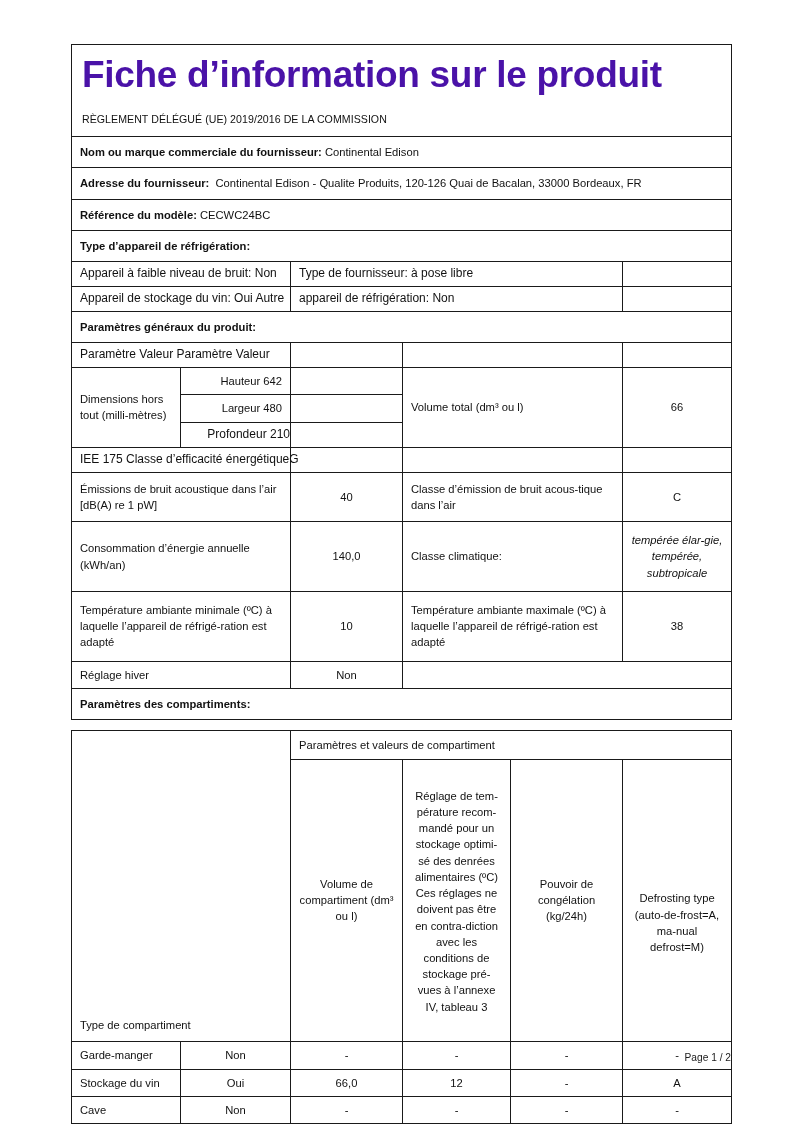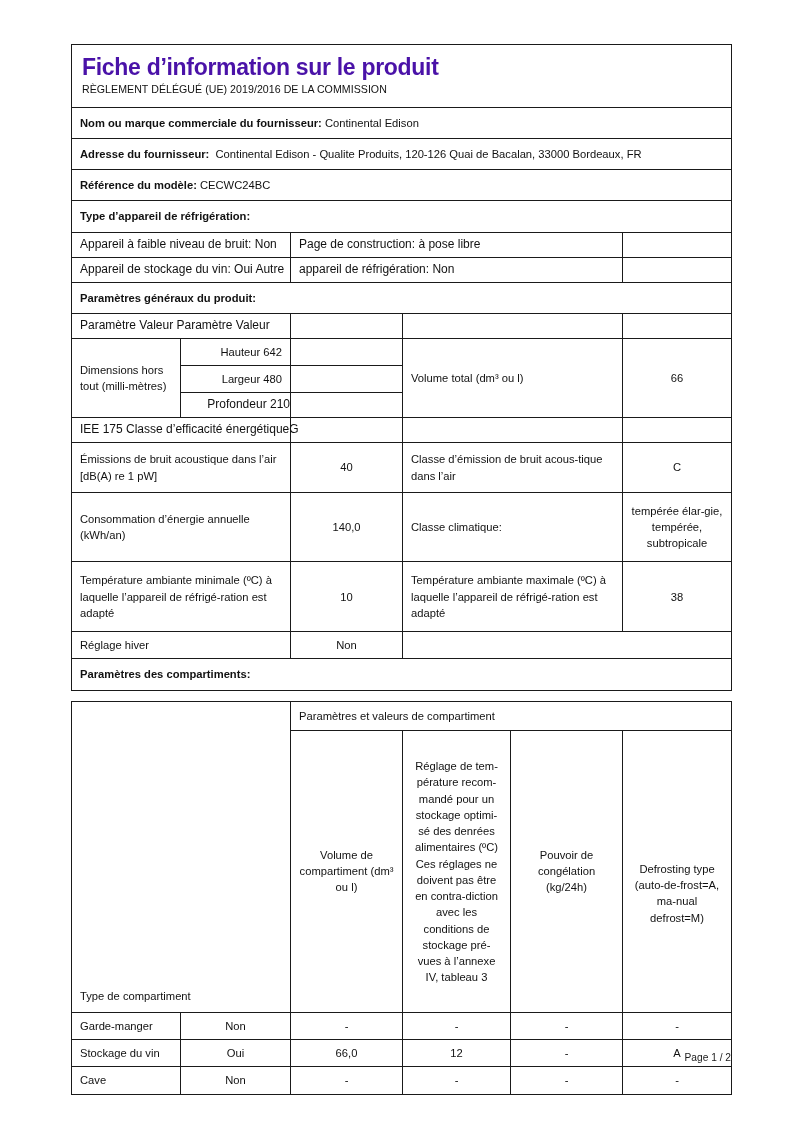--- a/index.html
+++ b/index.html
@@ -37,25 +37,25 @@
     vertical-align: middle;
     color: #111111;
     word-wrap: break-word;
     overflow-wrap: break-word;
   }
 
   
   .hdr-cell { padding: 10px 10px 9px 10px !important; }
   .doc-title {
     color: #4a12a8;
-    font-size: 23px;
+    font-size: 37px;
     font-weight: bold;
     letter-spacing: -0.3px;
     line-height: 1.1;
-    margin: 0 0 2px 0;
+    margin: 0 0 16px 0;
     white-space: nowrap;
   }
   .doc-subtitle {
     font-size: 10.6px;
     color: #111;
     letter-spacing: 0.05px;
     white-space: nowrap;
   }
 
   .b { font-weight: bold; }
@@ -153,21 +153,21 @@
 
     <tr>
       <td colspan="6" class="b" style="padding:7px 8px;">Type d’appareil de réfrigération:</td>
     </tr>
 
     <tr>
       <td colspan="2" class="overflow-cell" style="height:14px;">
         <span class="spill">Appareil à faible niveau de bruit: Non</span>
       </td>
       <td colspan="3" class="overflow-cell">
-        <span class="spill"><span>Page de construction</span><span>: à pose libre</span></span>
+        <span class="spill"><span>Type de fournisseur</span><span>: à pose libre</span></span>
       </td>
       <td></td>
     </tr>
 
     <tr>
       <td colspan="2" class="overflow-cell" style="height:14px;">
         <span class="spill">Appareil de stockage du vin: Oui Autre</span>
       </td>
       <td colspan="3" class="overflow-cell">
         <span class="spill">appareil de réfrigération: Non</span>
@@ -219,21 +219,21 @@
       <td colspan="2" style="padding:8px;">Émissions de bruit acoustique dans l’air [dB(A) re 1 pW]</td>
       <td class="ctr">40</td>
       <td colspan="2" style="padding:8px;">Classe d’émission de bruit acous-tique dans l’air</td>
       <td class="ctr">C</td>
     </tr>
 
     <tr>
       <td colspan="2" style="padding:10px 8px;">Consommation d’énergie annuelle (kWh/an)</td>
       <td class="ctr">140,0</td>
       <td colspan="2" style="padding:10px 8px;margin-left:40px;">Classe climatique:</td>
-      <td class="ctr" style="padding:10px 4px;">tempérée élar-gie, tempérée, subtropicale</td>
+      <td class="ctr" style="padding:10px 4px;font-style:italic;">tempérée élar-gie, tempérée, subtropicale</td>
     </tr>
 
     <tr>
       <td colspan="2" style="padding:10px 8px;">Température ambiante minimale (ºC) à laquelle l’appareil de réfrigé-ration est adapté</td>
       <td class="ctr">10</td>
       <td colspan="2" style="padding:10px 8px;margin-left:8px;">Température ambiante maximale (ºC) à laquelle l’appareil de réfrigé-ration est adapté</td>
       <td class="ctr">38</td>
     </tr>
 
     <tr>

